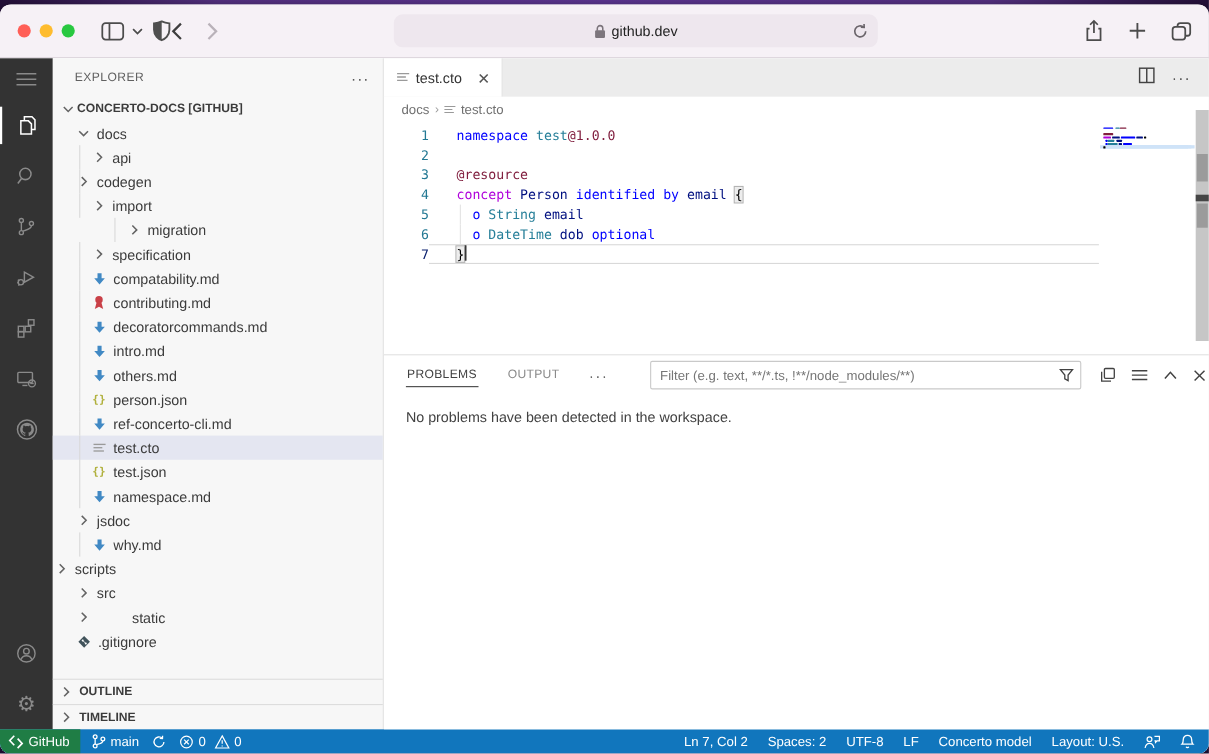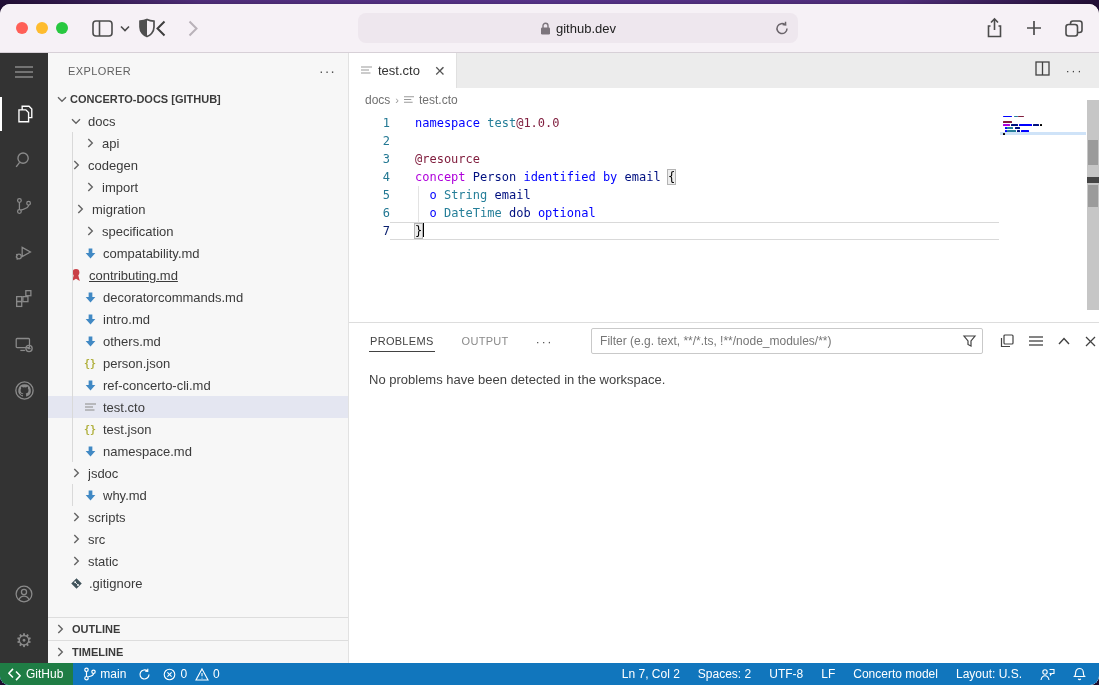--- a/index.html
+++ b/index.html
@@ -309,21 +309,21 @@
               <span class="lbl">codegen</span>
             </div>
             <div class="trow lvl2" style="padding-left: 34px;">
               <span class="twist" style="margin-right: 4px;">
                 <svg width="7" height="10" viewBox="0 0 7 10" fill="none" stroke="currentColor" stroke-width="1.4">
                   <polyline points="1.3,1 5.3,5 1.3,9"></polyline>
                 </svg>
               </span>
               <span class="lbl">import</span>
             </div>
-            <div class="trow lvl2" style="padding-left: 24px;">
+            <div class="trow lvl2" style="padding-left: 34px; margin-left: 32px;">
               <span class="twist" style="margin-right: 4px;">
                 <svg width="7" height="10" viewBox="0 0 7 10" fill="none" stroke="currentColor" stroke-width="1.4">
                   <polyline points="1.3,1 5.3,5 1.3,9"></polyline>
                 </svg>
               </span>
               <span class="lbl">migration</span>
             </div>
             <div class="trow lvl2" style="padding-left: 34px;">
               <span class="twist" style="margin-right: 4px;">
                 <svg width="7" height="10" viewBox="0 0 7 10" fill="none" stroke="currentColor" stroke-width="1.4">
@@ -333,21 +333,21 @@
               <span class="lbl">specification</span>
             </div>
             <div class="trow lvl2" style="padding-left: 34px;">
               <span class="ficon">
                 <svg width="13" height="13" viewBox="0 0 14 14">
                   <polygon fill="#4189c4" points="5,1.5 9,1.5 9,6.5 12.2,6.5 7,12.5 1.8,6.5 5,6.5"></polygon>
                 </svg>
               </span>
               <span class="lbl">compatability.md</span>
             </div>
-            <div class="trow lvl2" style="padding-left: 20px; text-decoration: underline;">
+            <div class="trow lvl2" style="padding-left: 34px;">
               <span class="ficon">
                 <svg width="12" height="14" viewBox="0 0 12 14">
                   <circle cx="6" cy="4.4" r="3.4" fill="#c94047"></circle>
                   <polygon fill="#c94047" points="3.8,7 2.2,13 6,10.8 9.8,13 8.2,7"></polygon>
                 </svg>
               </span>
               <span class="lbl">contributing.md</span>
             </div>
             <div class="trow lvl2" style="padding-left: 34px;">
               <span class="ficon">
@@ -420,37 +420,37 @@
               <span class="lbl">jsdoc</span>
             </div>
             <div class="trow lvl2" style="padding-left: 34px;">
               <span class="ficon">
                 <svg width="13" height="13" viewBox="0 0 14 14">
                   <polygon fill="#4189c4" points="5,1.5 9,1.5 9,6.5 12.2,6.5 7,12.5 1.8,6.5 5,6.5"></polygon>
                 </svg>
               </span>
               <span class="lbl">why.md</span>
             </div>
+            <div class="trow lvl1" style="">
+              <span class="twist" style="margin-right: 4px;">
+                <svg width="7" height="10" viewBox="0 0 7 10" fill="none" stroke="currentColor" stroke-width="1.4">
+                  <polyline points="1.3,1 5.3,5 1.3,9"></polyline>
+                </svg>
+              </span>
+              <span class="lbl">scripts</span>
+            </div>
             <div class="trow lvl1" style="padding-left: 20px;">
               <span class="twist" style="margin-right: 4px;">
                 <svg width="7" height="10" viewBox="0 0 7 10" fill="none" stroke="currentColor" stroke-width="1.4">
                   <polyline points="1.3,1 5.3,5 1.3,9"></polyline>
                 </svg>
               </span>
-              <span class="lbl">scripts</span>
-            </div>
-            <div class="trow lvl1" style="padding-left: 20px;">
-              <span class="twist" style="margin-right: 4px;">
-                <svg width="7" height="10" viewBox="0 0 7 10" fill="none" stroke="currentColor" stroke-width="1.4">
-                  <polyline points="1.3,1 5.3,5 1.3,9"></polyline>
-                </svg>
-              </span>
               <span class="lbl">src</span>
             </div>
-            <div class="trow lvl1" style="padding-left: 20px;">
+            <div class="trow lvl1" style="padding-left: 20px; gap: 32px;">
               <span class="twist" style="margin-right: 4px;">
                 <svg width="7" height="10" viewBox="0 0 7 10" fill="none" stroke="currentColor" stroke-width="1.4">
                   <polyline points="1.3,1 5.3,5 1.3,9"></polyline>
                 </svg>
               </span>
               <span class="lbl">static</span>
             </div>
             <div class="trow lvl1" style="padding-left: 20px;">
               <span class="ficon">
                 <svg width="13" height="13" viewBox="0 0 14 14">

